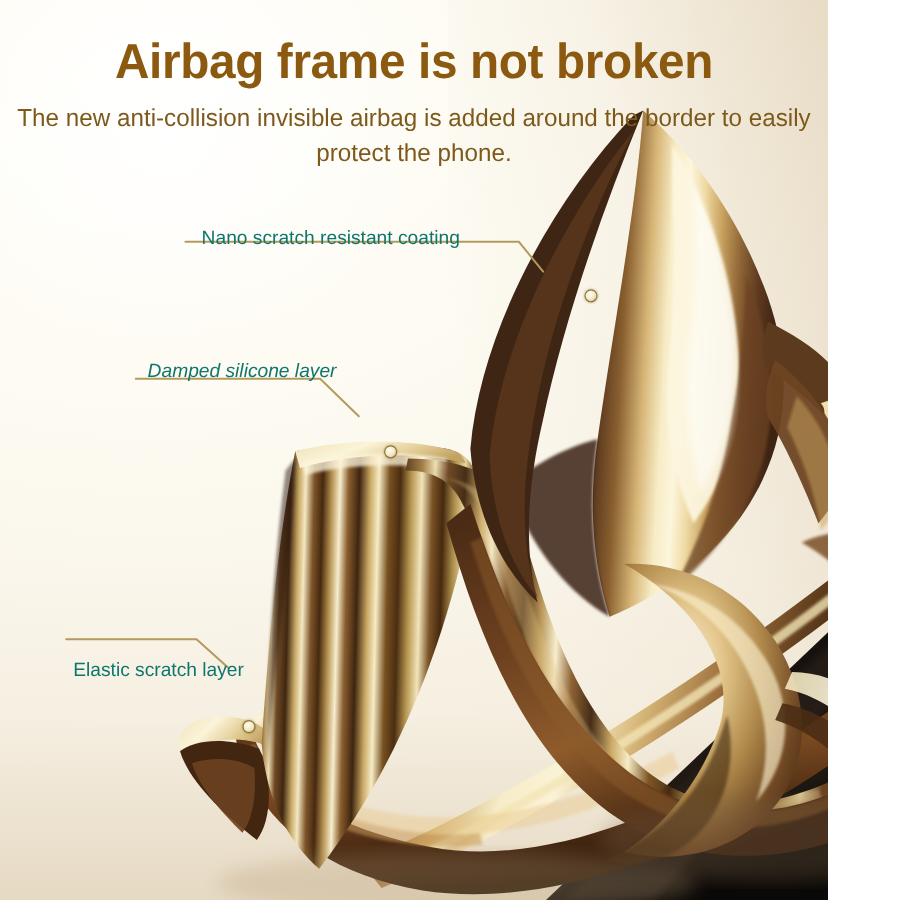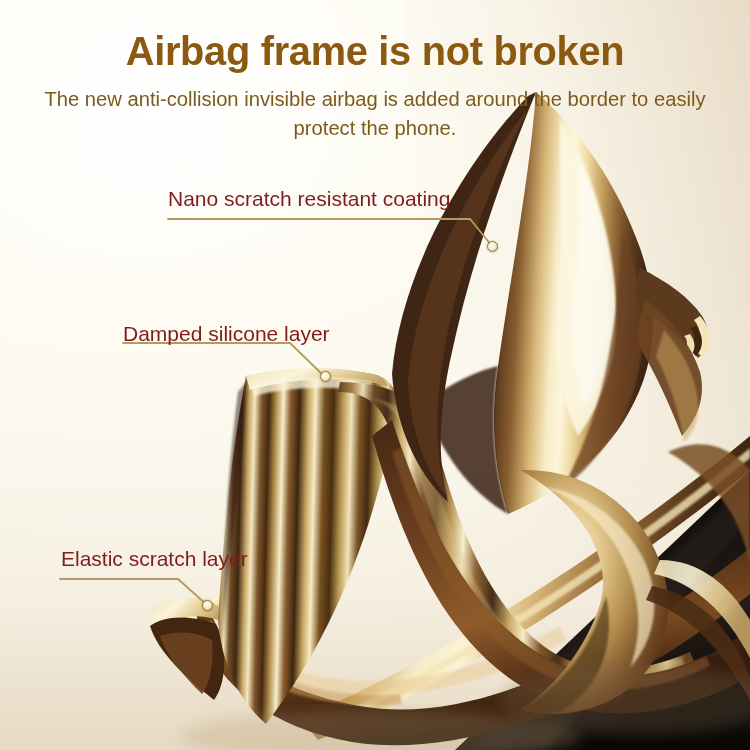--- a/index.html
+++ b/index.html
@@ -4,21 +4,21 @@
 <title>Airbag frame is not broken</title>
 <style>
   html,body{margin:0;padding:0;}
   body{
     width:750px;height:750px;
     font-family:"Liberation Sans","DejaVu Sans",sans-serif;
     overflow:hidden;
   }
   #stage{
     position:relative;
-    width:750px;height:750px;
+    width:690px;height:750px;
     background:#fdfbf3;
     overflow:hidden;
   }
   
   .bg-base{
     position:absolute;inset:0;
     background:
       radial-gradient(120% 80% at 18% 8%, #fffefa 0%, #fdfbf2 45%, #f7f1e4 100%),
       linear-gradient(160deg,#fffefb 0%,#f9f4e9 60%,#efe6d5 100%);
   }
@@ -50,27 +50,27 @@
     position:absolute;left:6px;right:6px;top:84px;
     text-align:center;
     font-size:20.5px;line-height:29px;
     color:#7d5a1c;
     transform:scaleX(.985);
   }
 
   
   .callout-label{
     position:absolute;
-    font-size:21px;
+    font-size:16px;
     line-height:26px;
-    color:#7f1d1d;
+    color:#0f766e;
     white-space:nowrap;
   }
   .lbl-nano{left:168px;top:186px;}
-  .lbl-damp{left:123px;top:321px;}
+  .lbl-damp{left:123px;top:297px;font-style:italic;}
   .lbl-elas{left:61px;top:546px;}
 
   
   .leaders{position:absolute;inset:0;pointer-events:none;}
 
   
   .art{position:absolute;inset:0;}
   .art svg{display:block;width:750px;height:750px;}
 
   .dot{

